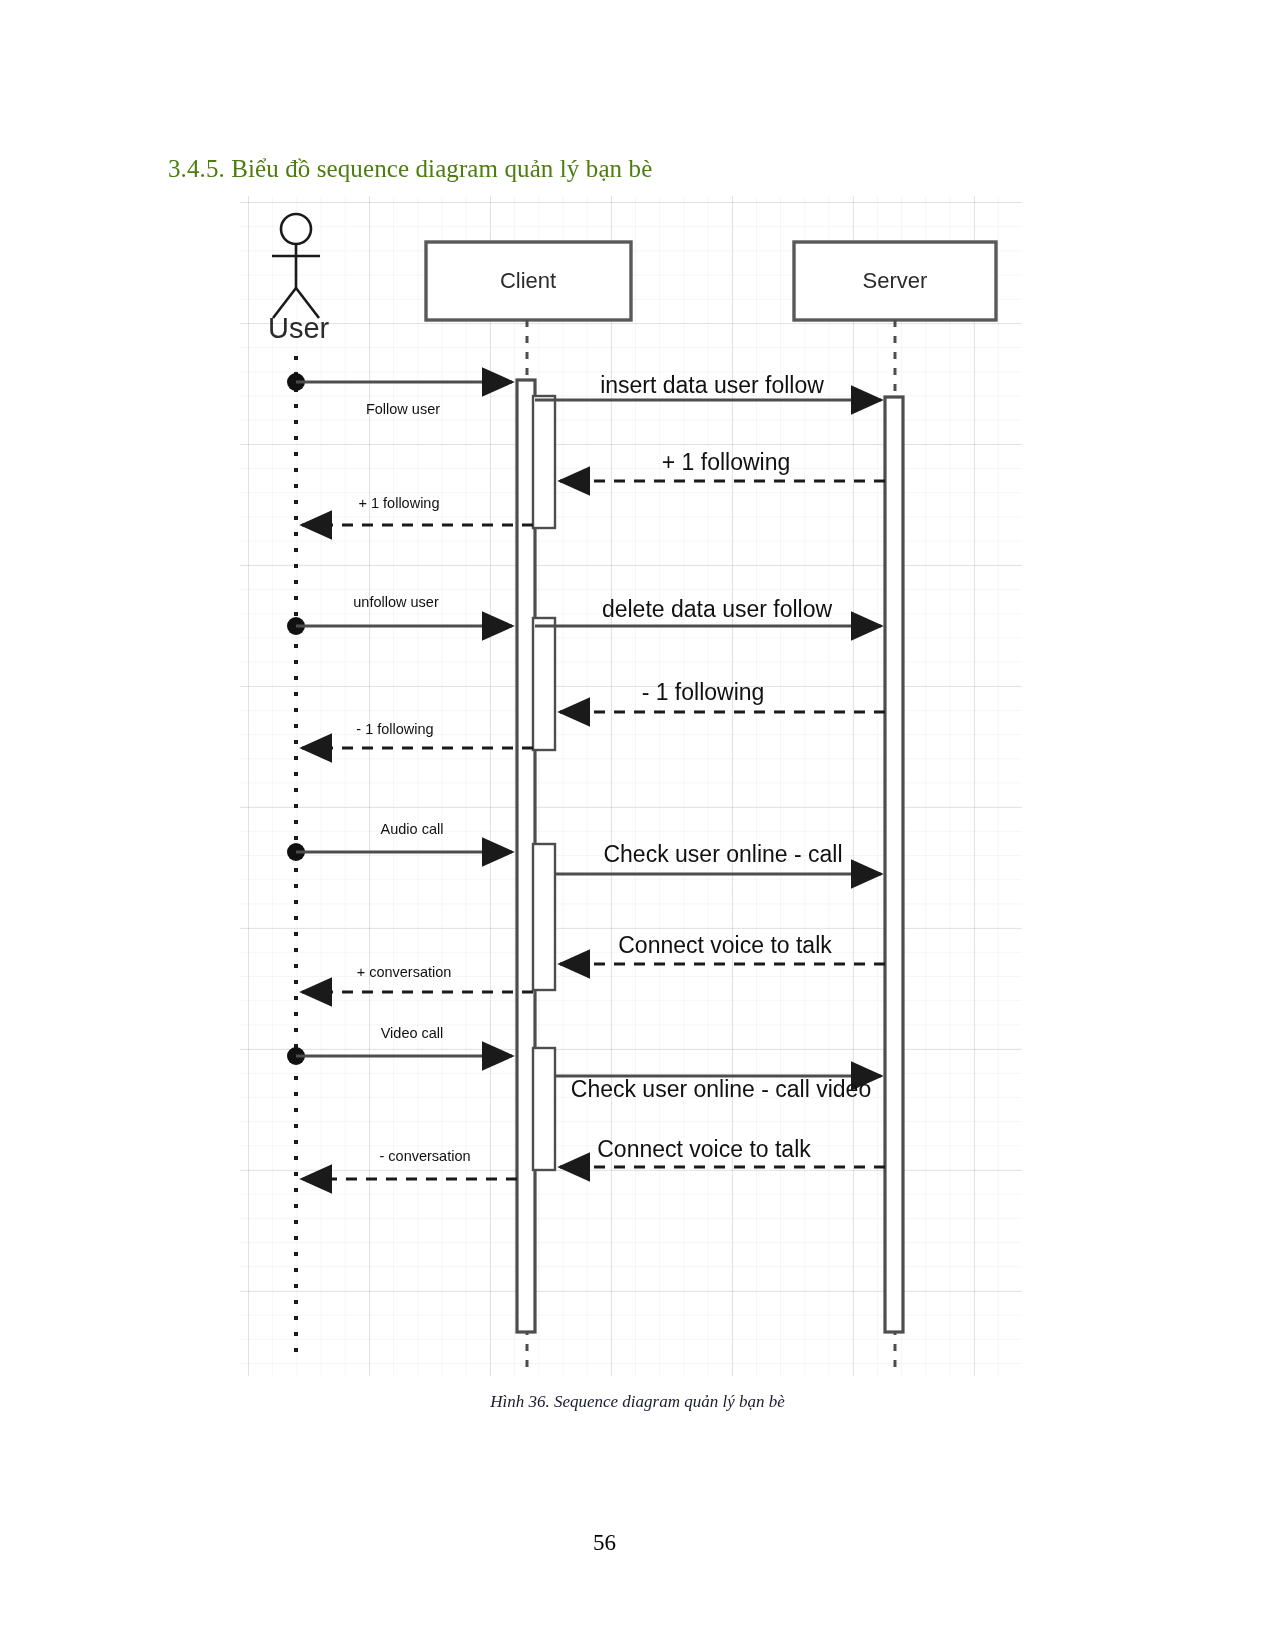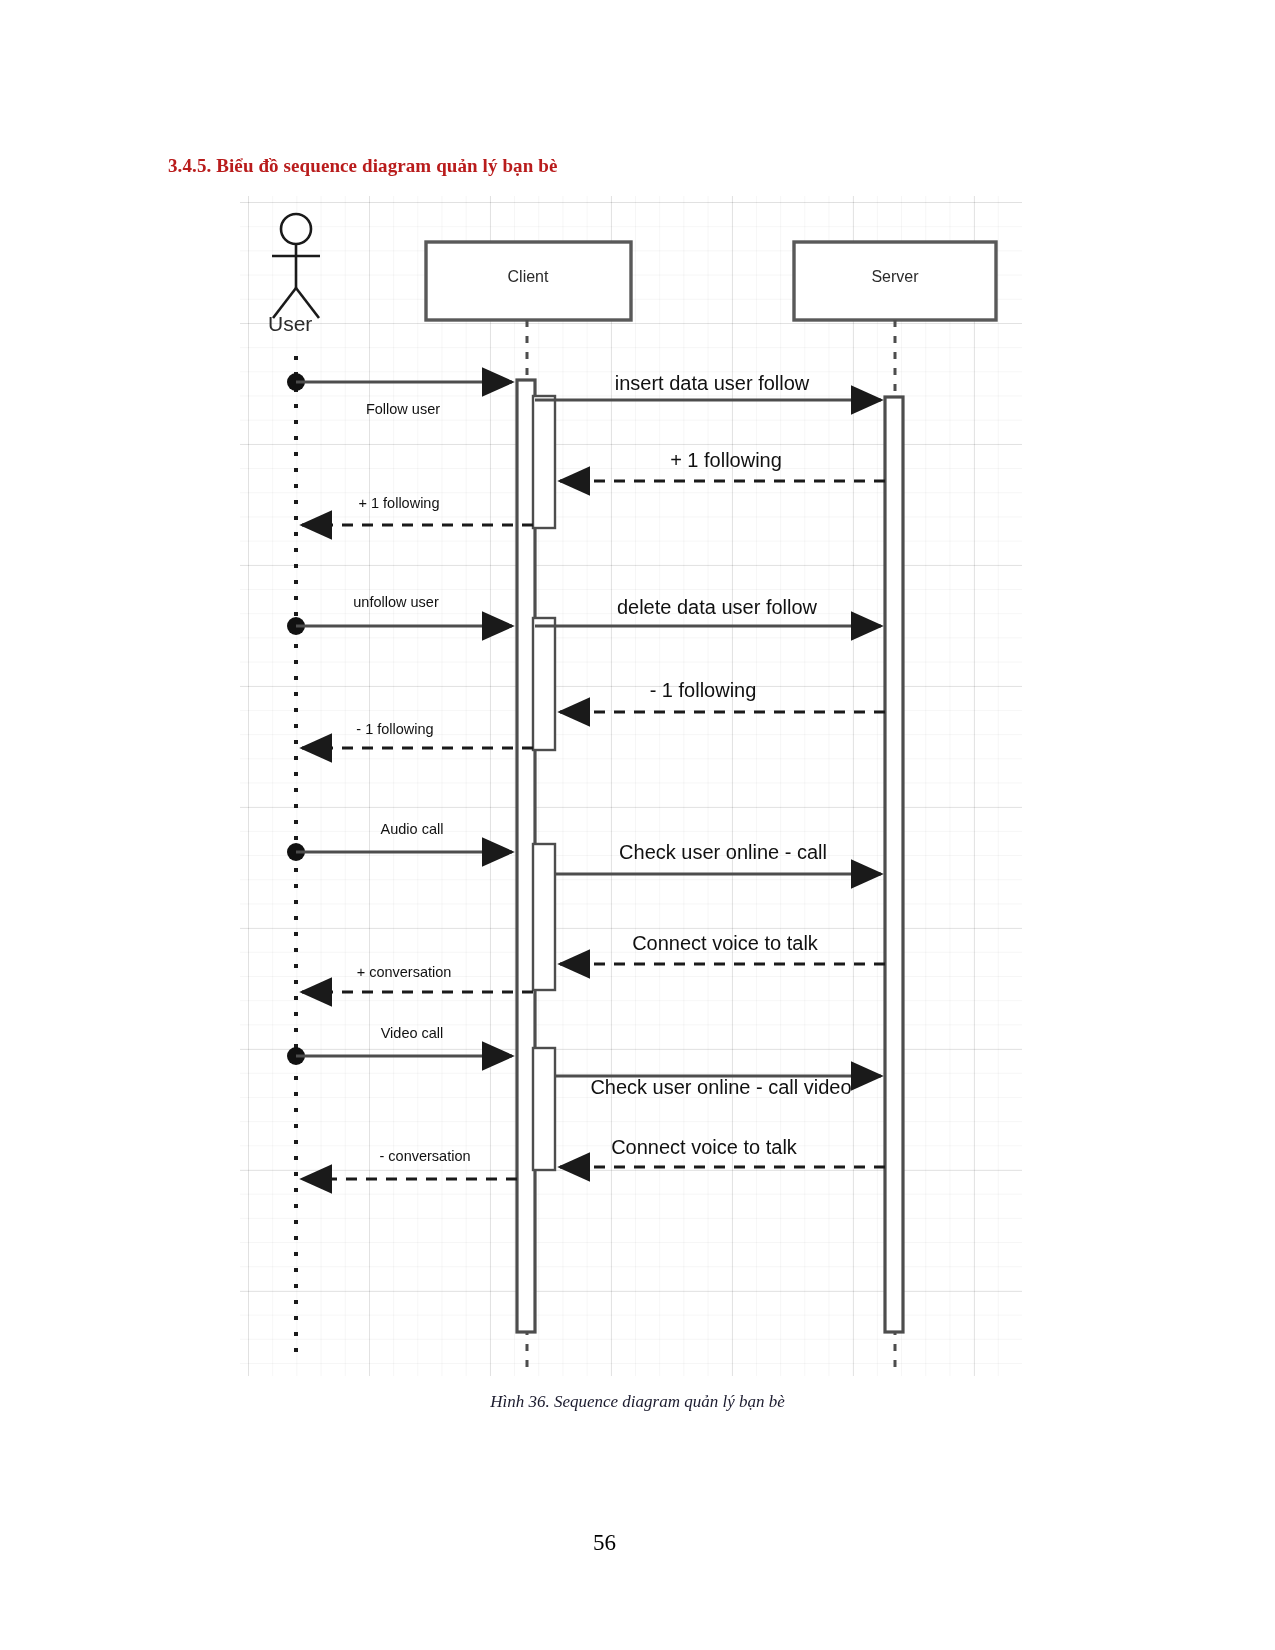--- a/index.html
+++ b/index.html
@@ -14,25 +14,24 @@
     font-family: "Liberation Serif", "DejaVu Serif", serif;
     overflow: hidden;
   }
 
   
   #section-heading {
     position: absolute;
     left: 168px;
     top: 155px;
     font-family: "Liberation Serif", "DejaVu Serif", serif;
-    font-size: 19px;
-    color: #b91c1c;
+    font-size: 25px;
+    color: #4d7c0f;
     white-space: nowrap;
     letter-spacing: 0.1px;
-    font-weight: bold;
   }
 
   
   #diagram-canvas {
     position: absolute;
     left: 240px;
     top: 196px;
     width: 782px;
     height: 1180px;
     background-color: #ffffff;
@@ -59,30 +58,30 @@
 
   
   .dg-label {
     position: absolute;
     white-space: nowrap;
     font-family: "Liberation Sans", "DejaVu Sans", sans-serif;
     color: #111111;
     transform: translateX(-50%);
   }
   .lifeline-title {
-    font-size: 16px;
+    font-size: 22px;
     color: #2b2b2b;
   }
   .actor-title {
-    font-size: 21px;
+    font-size: 29px;
     color: #2b2b2b;
     transform: none;
   }
   .msg-big {
-    font-size: 20px;
+    font-size: 23px;
   }
   .msg-small {
     font-size: 14.5px;
   }
 
   
   #figure-caption {
     position: absolute;
     left: 0;
     top: 1392px;

